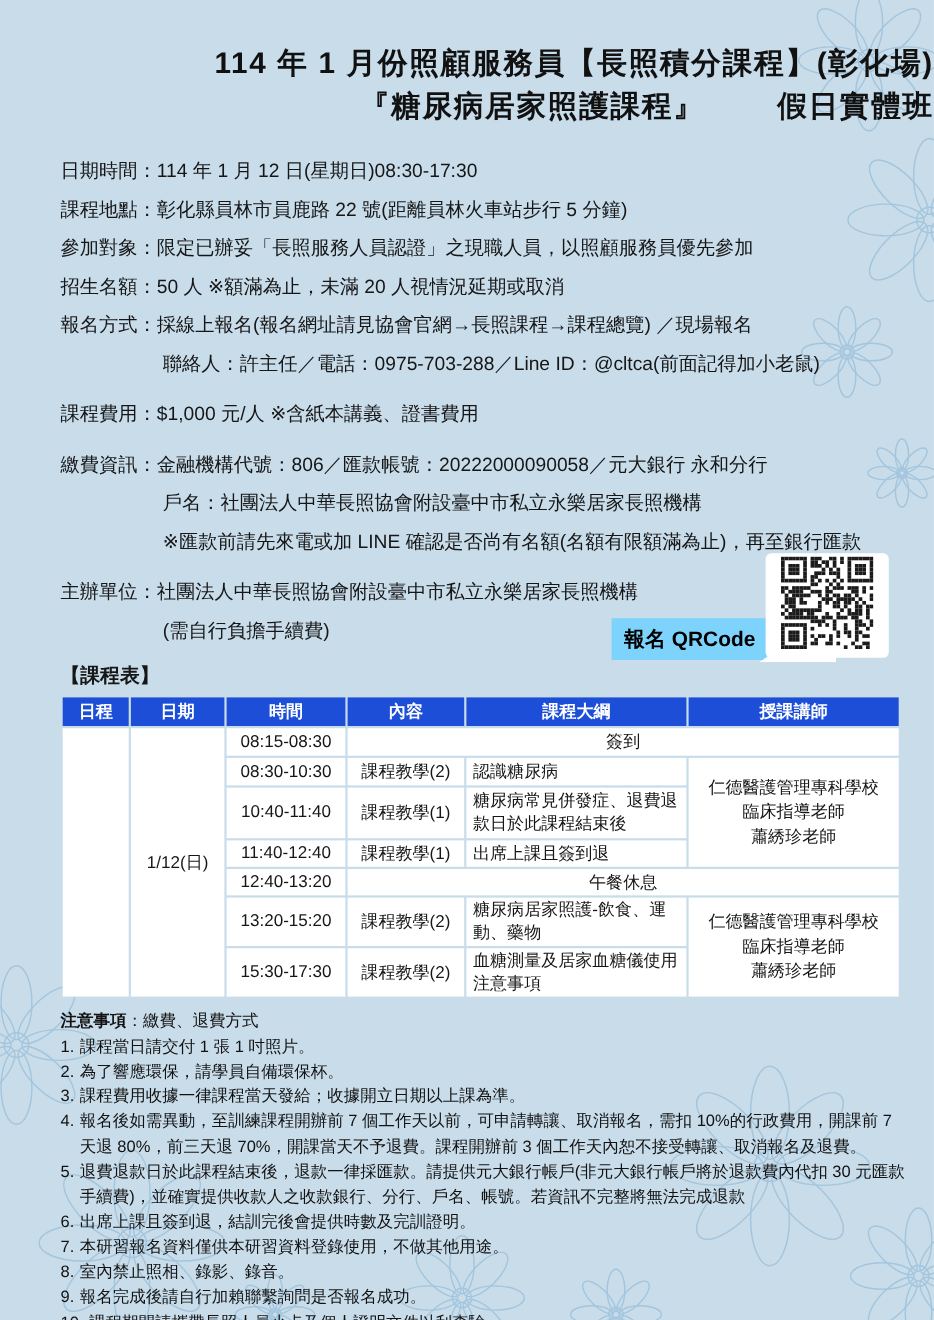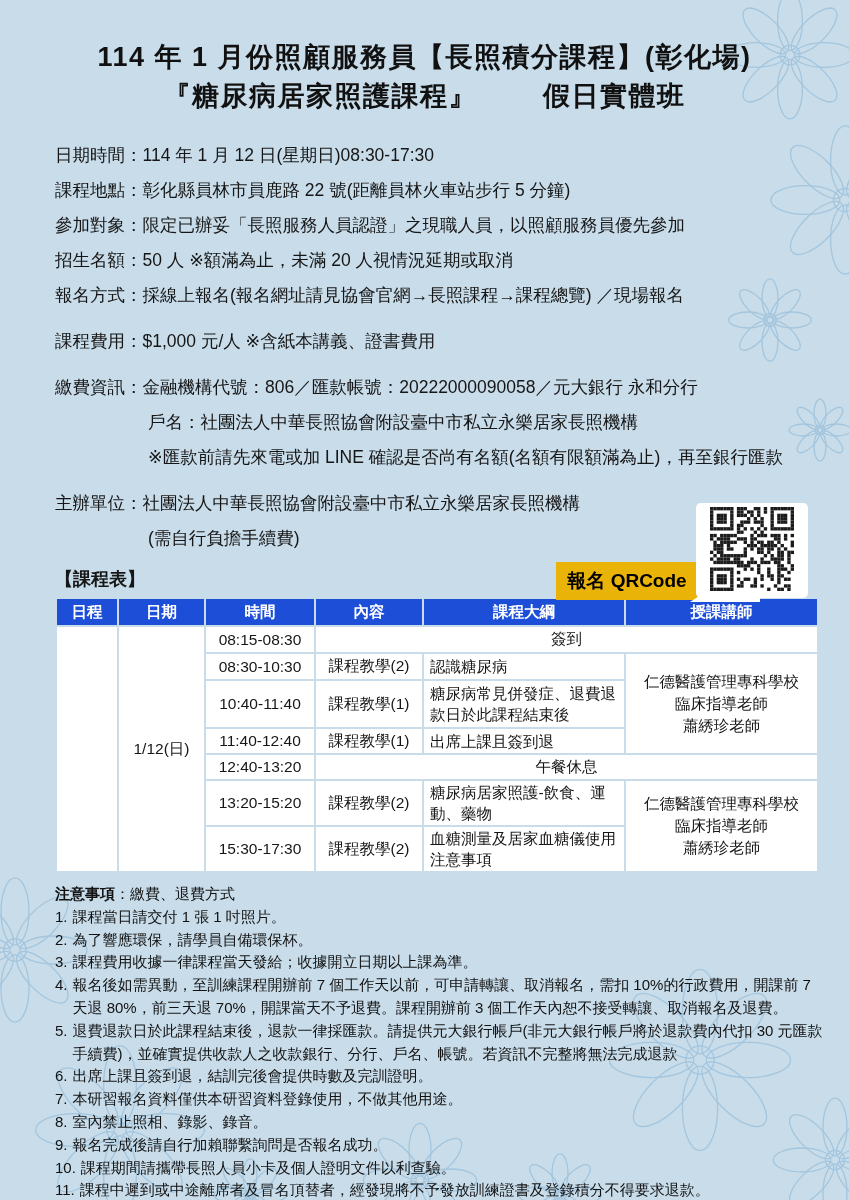--- a/index.html
+++ b/index.html
@@ -2,33 +2,33 @@
 <html lang="zh-Hant"><head>
 <meta charset="utf-8">
 <style>
   html,body{margin:0;padding:0;}
   body{font-family:"Liberation Sans","DejaVu Sans",sans-serif;}
   .page{position:relative;width:849px;height:1200px;background:#c8dcea;overflow:hidden;color:#161616;}
   .bg-decor{position:absolute;left:0;top:0;z-index:0;pointer-events:none;}
   .content{position:relative;z-index:1;}
 
   
-  .title-block{padding-top:38px;text-align:center;font-weight:bold;font-size:27px;letter-spacing:1.5px;line-height:39px;color:#111;}
+  .title-block{padding-top:38px;text-align:right;font-weight:bold;font-size:27px;letter-spacing:1.5px;line-height:39px;color:#111;}
   .title-gap{display:inline-block;width:66px;}
 
   
   .info-list{margin:26px 28px 0 55px;font-size:17.5px;line-height:26px;}
   .info-line{margin-bottom:9px;white-space:nowrap;}
   .info-label{font-weight:normal;}
   .info-line.indent{padding-left:93px;}
   .info-line.gap-before{margin-top:20px;}
 
   
   .qr-card{position:absolute;left:696px;top:503px;width:112px;height:95px;background:#fff;border-radius:5px;display:flex;align-items:center;justify-content:center;}
-  .qr-callout{position:absolute;left:556px;top:562px;width:142px;height:38px;background:#eab308;display:flex;align-items:center;justify-content:center;font-weight:bold;font-size:19px;color:#000;}
+  .qr-callout{position:absolute;left:556px;top:562px;width:142px;height:38px;background:#7dd3fc;display:flex;align-items:center;justify-content:center;font-weight:bold;font-size:19px;color:#000;}
   .qr-wedge{position:absolute;left:690px;top:556px;}
 
   
   .table-title{margin:16px 0 6px 55px;font-size:18px;font-weight:bold;}
   table.course{margin-left:55px;border-collapse:separate;border-spacing:2px;table-layout:fixed;width:762px;font-size:15.5px;}
   table.course th{background:#1d4ed8;color:#fff;font-weight:bold;height:24px;padding:1px 2px;font-size:15.5px;}
   table.course td{background:#fff;padding:1px 6px;vertical-align:middle;}
   td.day-cell{background:#2e75b6;color:#fff;font-weight:bold;text-align:center;font-size:16px;}
   td.date-cell{text-align:center;}
   td.time-cell{text-align:center;white-space:nowrap;}
@@ -180,20 +180,21 @@
       <div>114 年 1 月份照顧服務員【長照積分課程】(彰化場)</div>
       <div><span>『糖尿病居家照護課程』</span><span class="title-gap"></span><span>假日實體班</span></div>
     </div>
 
     <div class="info-list">
       <div class="info-line"><span class="info-label">日期時間：</span><span>114 年 1 月 12 日(星期日)08:30-17:30</span></div>
       <div class="info-line"><span class="info-label">課程地點：</span><span>彰化縣員林市員鹿路 22 號(距離員林火車站步行 5 分鐘)</span></div>
       <div class="info-line"><span class="info-label">參加對象：</span><span>限定已辦妥「長照服務人員認證」之現職人員，以照顧服務員優先參加</span></div>
       <div class="info-line"><span class="info-label">招生名額：</span><span>50 人  ※額滿為止，未滿 20 人視情況延期或取消</span></div>
       <div class="info-line"><span class="info-label">報名方式：</span><span>採線上報名(報名網址請見協會官網→長照課程→課程總覽) ／現場報名</span></div>
+      <div class="info-line indent"><span>聯絡人：許主任／電話：0975-703-288／Line ID：@cltca(前面記得加小老鼠)</span></div>
       <div class="info-line gap-before"><span class="info-label">課程費用：</span><span>$1,000 元/人  ※含紙本講義、證書費用</span></div>
       <div class="info-line gap-before"><span class="info-label">繳費資訊：</span><span>金融機構代號：806／匯款帳號：20222000090058／元大銀行 永和分行</span></div>
       <div class="info-line indent"><span>戶名：社團法人中華長照協會附設臺中市私立永樂居家長照機構</span></div>
       <div class="info-line indent"><span>※匯款前請先來電或加 LINE 確認是否尚有名額(名額有限額滿為止)，再至銀行匯款</span></div>
       <div class="info-line gap-before"><span class="info-label">主辦單位：</span><span>社團法人中華長照協會附設臺中市私立永樂居家長照機構</span></div>
       <div class="info-line indent"><span>(需自行負擔手續費)</span></div>
     </div>
 
     <div class="qr-callout">
         <span>報名 QRCode</span>

